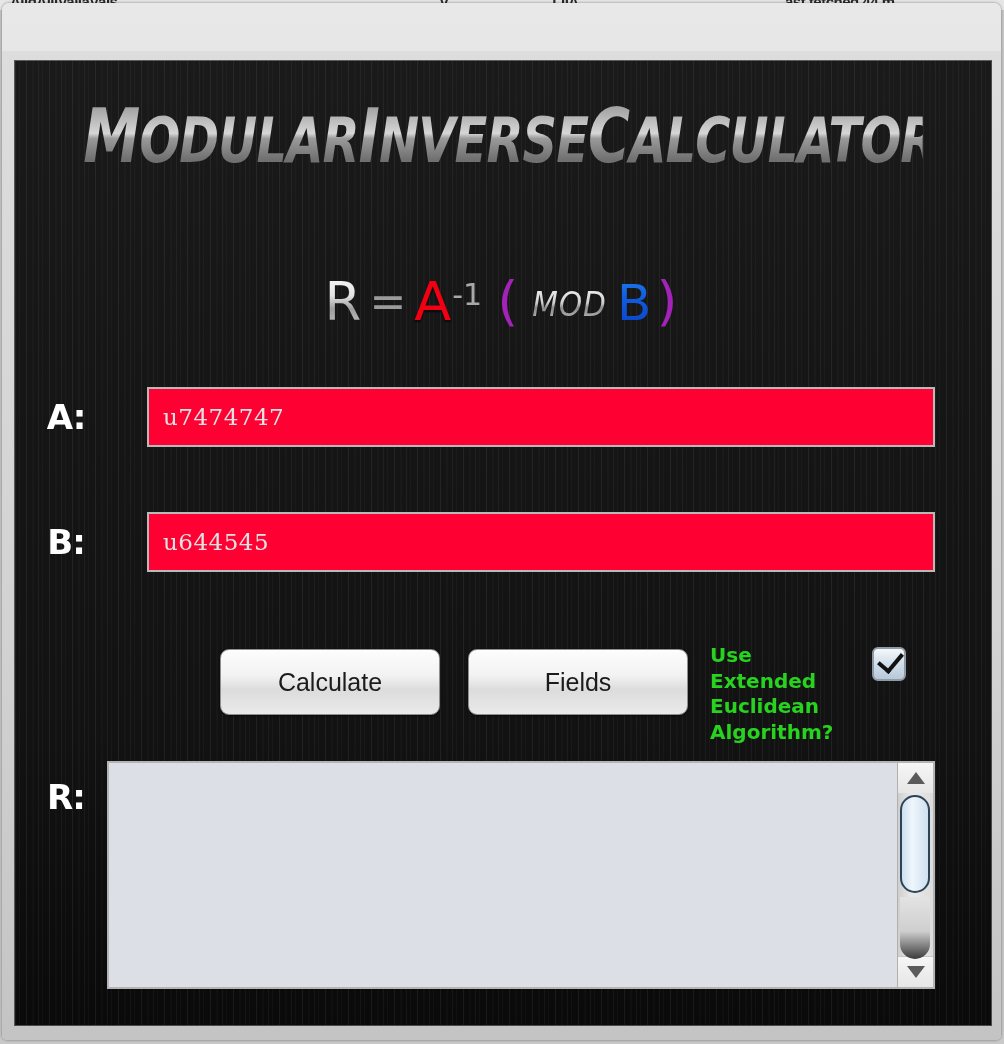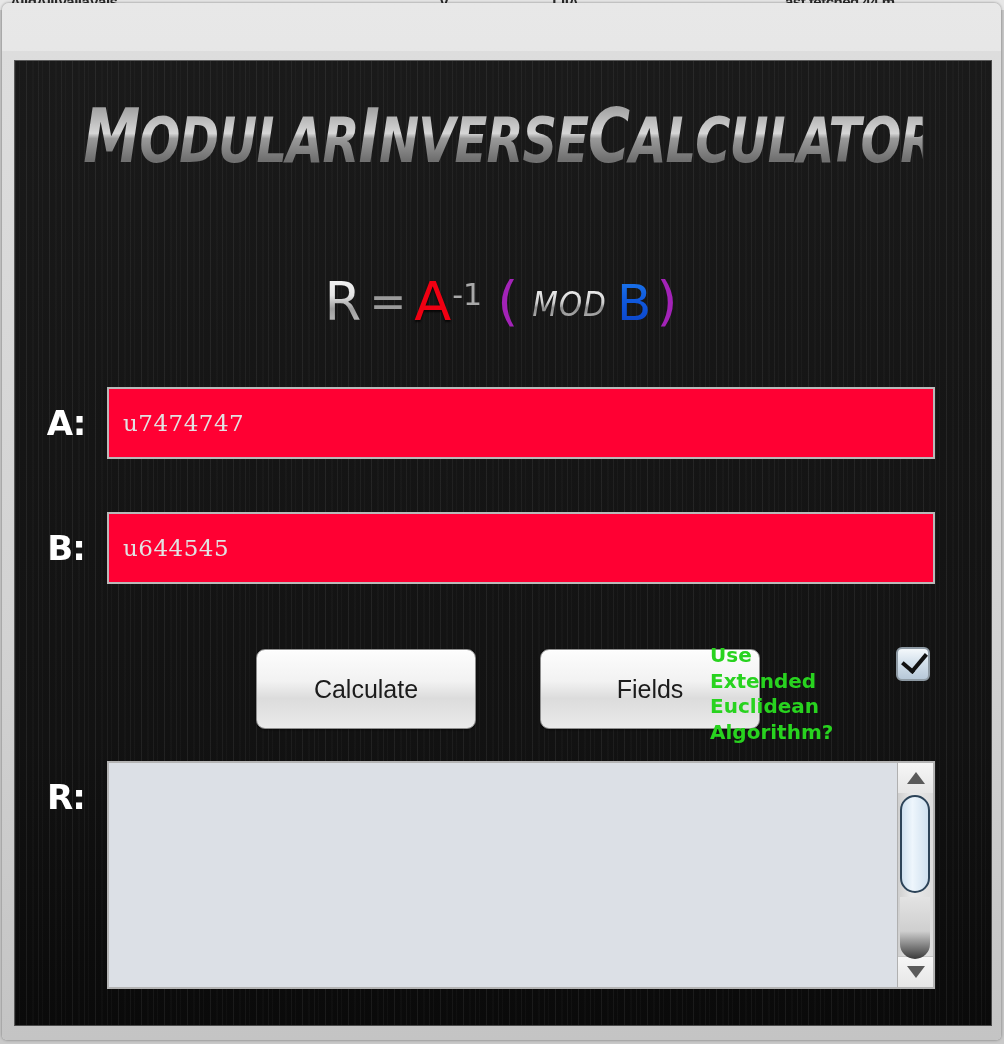--- a/index.html
+++ b/index.html
@@ -222,69 +222,68 @@
     text-align: center;
     flex: 0 0 82px;
     letter-spacing: -1px;
   }
 
   .row-a { left: 10px; top: 326px; width: 910px; }
   .row-b { left: 10px; top: 451px; width: 910px; }
 
   .text-field {
     flex: 1;
-    height: 72px;
+    height: 60px;
     background: #ff0033;
     border: 2px solid #b9b9b9;
     box-sizing: border-box;
     display: flex;
     align-items: center;
     padding-left: 14px;
     font-family: "DejaVu Serif", serif;
     font-size: 23px;
     color: #e2e2e2;
     letter-spacing: 0.5px;
+    margin-left: 40px;
   }
 
   
   .btn-row {
     position: absolute;
     left: 205px;
     top: 588px;
     display: flex;
     align-items: flex-start;
     gap: 28px;
   }
   .btn {
     width: 220px;
-    height: 80px;
+    height: 66px;
     border-radius: 9px;
     background: linear-gradient(to bottom, #fdfdfd 0%, #f2f2f2 40%, #dcdcdc 62%, #eaeaea 100%);
     border: 1px solid #8e8e8e;
     box-shadow: 0 1px 2px rgba(0,0,0,0.5), inset 0 1px 0 rgba(255,255,255,0.9);
     box-sizing: border-box;
     display: flex;
     align-items: center;
     justify-content: center;
     font-family: "Liberation Sans", sans-serif;
     font-size: 25px;
     color: #1b1b1b;
     cursor: pointer;
-    margin-left: 36px;
   }
 
   .check-group {
     position: absolute;
     left: 695px;
     top: 582px;
     display: flex;
     align-items: flex-start;
     gap: 12px;
     width: 220px;
-    justify-content: space-between;
   }
   .check-label {
     font-family: "DejaVu Sans", sans-serif;
     font-size: 20px;
     font-weight: bold;
     color: #28d31f;
     line-height: 1.28;
     width: 150px;
   }
   .checkbox {

